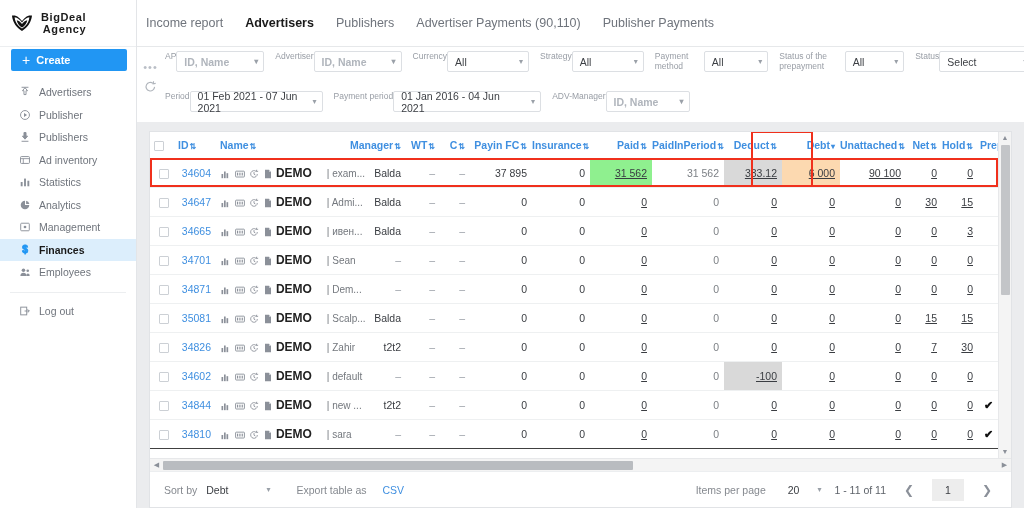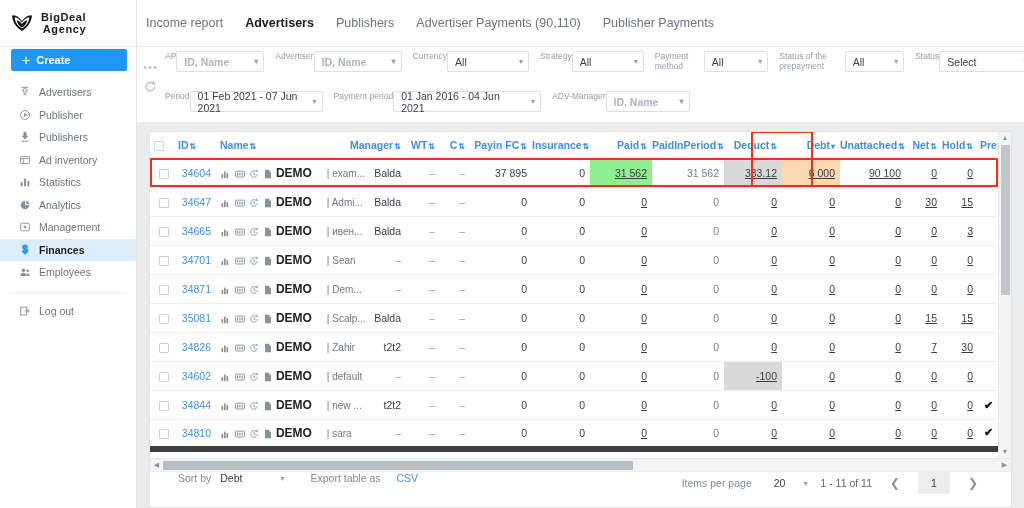--- a/index.html
+++ b/index.html
@@ -91,21 +91,21 @@
     padding: 7px 5px 7px 0; border-bottom: 1px solid #e8eaec; white-space: nowrap;
     background: #fff;
   }
   thead th.lft { text-align: left; padding-left: 4px; }
   .sortic { font-size: 8px; margin-left: 1px; color: #3f8fe0; }
   tbody td {
     font-size: 10.5px; color: #3a3d42; text-align: right; height: 29px;
     padding: 0 5px 0 0; border-bottom: 1px solid #eef0f1; white-space: nowrap;
   }
   tbody td.lft { text-align: right; padding-left: 4px; }
-  tbody tr:last-child td { border-bottom: 6px solid #404040; }
+  tbody tr:last-child td { border-bottom: 1px solid #404040; }
   .cb { width: 10px; height: 10px; border: 1px solid #ccd0d5; border-radius: 1px;
         display: inline-block; vertical-align: middle; cursor: pointer; }
   .idlink { color: #3f8fe0; cursor: pointer; }
   .ulink { text-decoration: underline; color: #3a3d42; cursor: pointer; }
   .rowic { display: inline-flex; gap: 3px; align-items: center; vertical-align: middle; }
   .rowic span { width: 11px; height: 11px; display: inline-flex; align-items: center;
                 justify-content: center; cursor: pointer; }
   .nm-demo { font-weight: bold; color: #222; font-size: 12px; }
   .nm-rest { color: #74787e; font-size: 10px; padding-left: 12px; }
   .dash { color: #9aa0a8; }
@@ -122,22 +122,22 @@
              display: flex; flex-direction: column; align-items: center; }
   .vs-arrow { font-size: 7px; color: #8b9099; height: 12px; line-height: 12px; cursor: pointer; }
   .vs-thumb { width: 9px; background: #c3c5c8; border-radius: 1px; margin: 1px 0; cursor: pointer; }
   .vs-track { flex: 1; width: 9px; display: flex; flex-direction: column; }
   .hscroll { height: 13px; background: #f4f4f4; border-top: 1px solid #e7e8ea;
              display: flex; align-items: center; }
   .hs-arrow { width: 13px; font-size: 7px; color: #8b9099; text-align: center; cursor: pointer; }
   .hs-thumb { height: 9px; background: #b9bcc0; border-radius: 1px; cursor: pointer; }
 
   
-  .foot { height: 36px; display: flex; align-items: flex-start; border-top: 1px solid #eceef0;
-          padding: 0 28px; font-size: 10.5px; color: #5d6269; }
+  .foot { height: 36px; display: flex; align-items: center; border-top: 1px solid #eceef0;
+          padding: 0 14px; font-size: 10.5px; color: #5d6269; }
   .foot-lbl { color: #85898f; margin-right: 9px; }
   .foot-sel { display: flex; align-items: center; gap: 30px; cursor: pointer; color: #3a3d42; }
   .foot-right { margin-left: auto; display: flex; align-items: center; gap: 13px; }
   .pg-btn { width: 20px; height: 20px; display: flex; align-items: center;
             justify-content: center; color: #8b9099; font-size: 12px; cursor: pointer; }
   .pg-num { width: 32px; height: 22px; background: #ededed; display: flex;
             align-items: center; justify-content: center; cursor: pointer; color: #3a3d42; }
   .csv { color: #3f8fe0; cursor: pointer; margin-left: 7px; }
 </style>
 </head>

